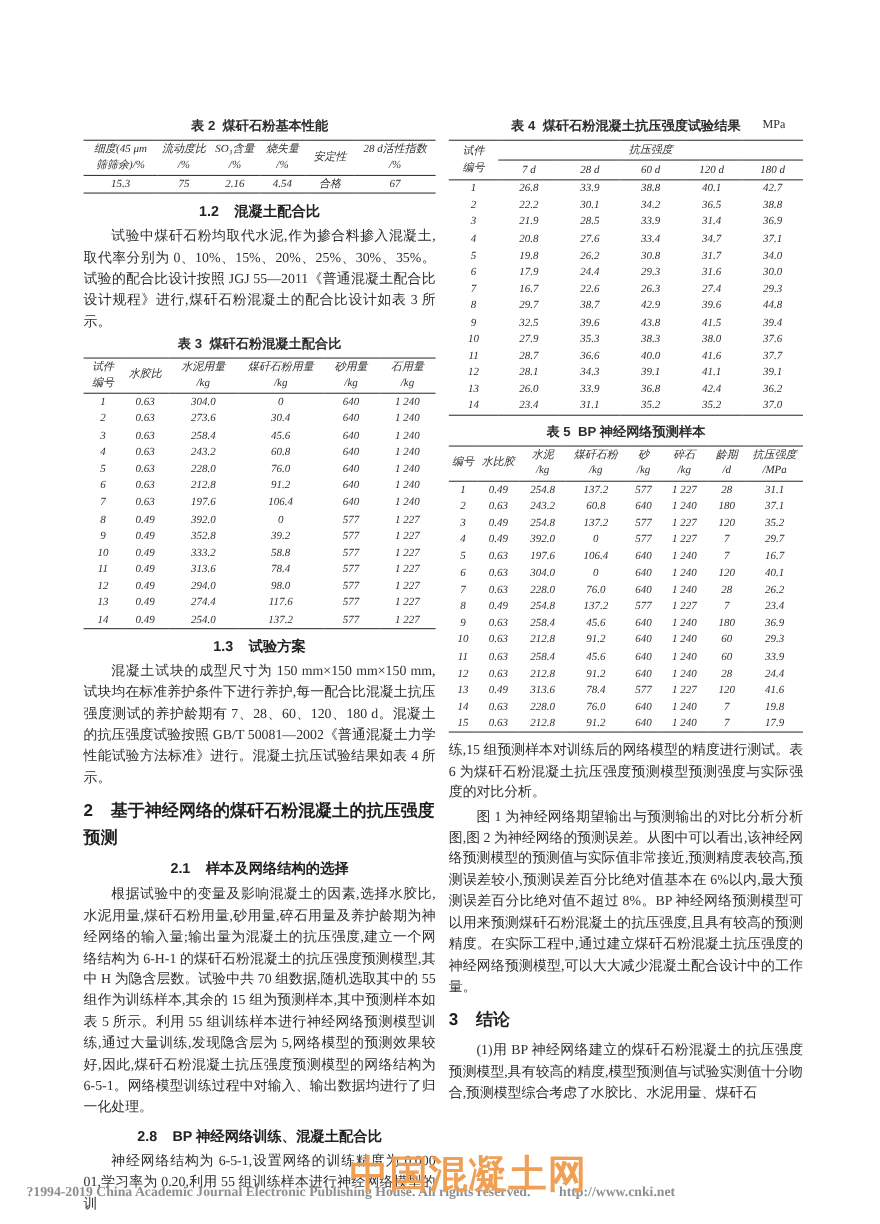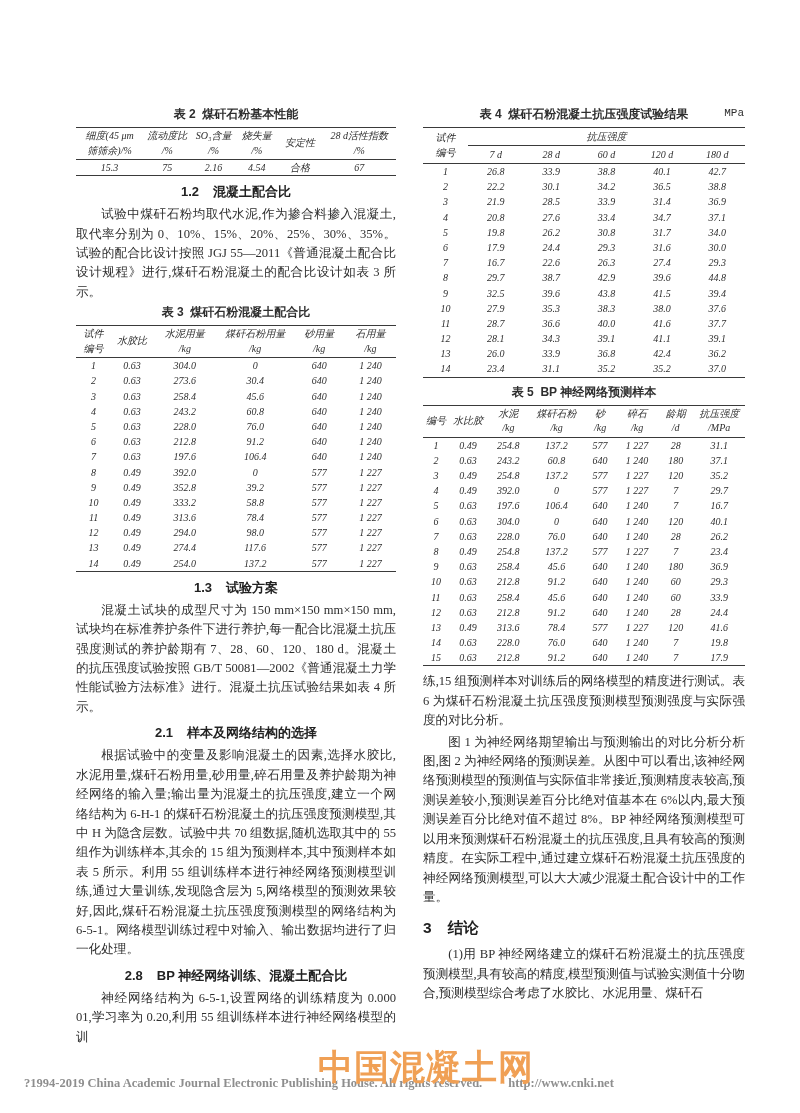--- a/index.html
+++ b/index.html
@@ -3,30 +3,30 @@
 <meta charset="utf-8">
 <style>
   html,body{margin:0;padding:0;}
   body{
     width:800px;height:1113px;position:relative;background:#ffffff;
     font-family:"Liberation Serif","DejaVu Serif",serif;
     color:#2e2e2e;overflow:hidden;
   }
   .col{position:absolute;top:104px;}
   .col-left{left:76px;width:320px;}
-  .col-right{left:408px;width:322px;margin-left:15px;}
+  .col-right{left:408px;width:322px;}
 
   
   .tbl-title{
     text-align:center;font-family:"Liberation Sans","DejaVu Sans",sans-serif;
     font-weight:bold;font-size:12px;margin:2px 0 4px 0;position:relative;
   }
   .tbl-title .unit{
-    position:absolute;right:1px;top:1px;font-weight:normal;
-    font-family:Liberation Mono, monospace;font-size:11px;
+    position:absolute;right:16px;top:1px;font-weight:normal;
+    font-family:Liberation Serif, serif;font-size:11px;
   }
   
   table.tbl{
     width:100%;border-collapse:collapse;font-size:10px;
     border-top:1.6px solid #3a3a3a;border-bottom:1.6px solid #3a3a3a;
     margin-bottom:6px;
     font-style:italic;
   }
   table.tbl th{
     font-weight:normal;text-align:center;vertical-align:middle;
@@ -288,20 +288,23 @@
           <td>1 227</td>
         </tr>
       </tbody>
   </table>
 
   <div class="h-sec">
     <span class="num">1.3</span><span>试验方案</span>
   </div>
   <p class="para indent">混凝土试块的成型尺寸为 150 mm×150 mm×150 mm,试块均在标准养护条件下进行养护,每一配合比混凝土抗压强度测试的养护龄期有 7、28、60、120、180 d。混凝土的抗压强度试验按照 GB/T 50081—2002《普通混凝土力学性能试验方法标准》进行。混凝土抗压试验结果如表 4 所示。</p>
 
+  <div class="h-big">
+    <span class="num">2</span><span>基于神经网络的煤矸石粉混凝土的抗压强度预测</span>
+  </div>
 
   <div class="h-sec">
     <span class="num">2.1</span><span>样本及网络结构的选择</span>
   </div>
   <p class="para indent">根据试验中的变量及影响混凝土的因素,选择水胶比,水泥用量,煤矸石粉用量,砂用量,碎石用量及养护龄期为神经网络的输入量;输出量为混凝土的抗压强度,建立一个网络结构为 6-H-1 的煤矸石粉混凝土的抗压强度预测模型,其中 H 为隐含层数。试验中共 70 组数据,随机选取其中的 55 组作为训练样本,其余的 15 组为预测样本,其中预测样本如表 5 所示。利用 55 组训练样本进行神经网络预测模型训练,通过大量训练,发现隐含层为 5,网络模型的预测效果较好,因此,煤矸石粉混凝土抗压强度预测模型的网络结构为 6-5-1。网络模型训练过程中对输入、输出数据均进行了归一化处理。</p>
 
   <div class="h-sec">
     <span class="num">2.8</span><span>BP 神经网络训练、混凝土配合比</span>
   </div>
   <p class="para indent">神经网络结构为 6-5-1,设置网络的训练精度为 0.000 01,学习率为 0.20,利用 55 组训练样本进行神经网络模型的训</p>

